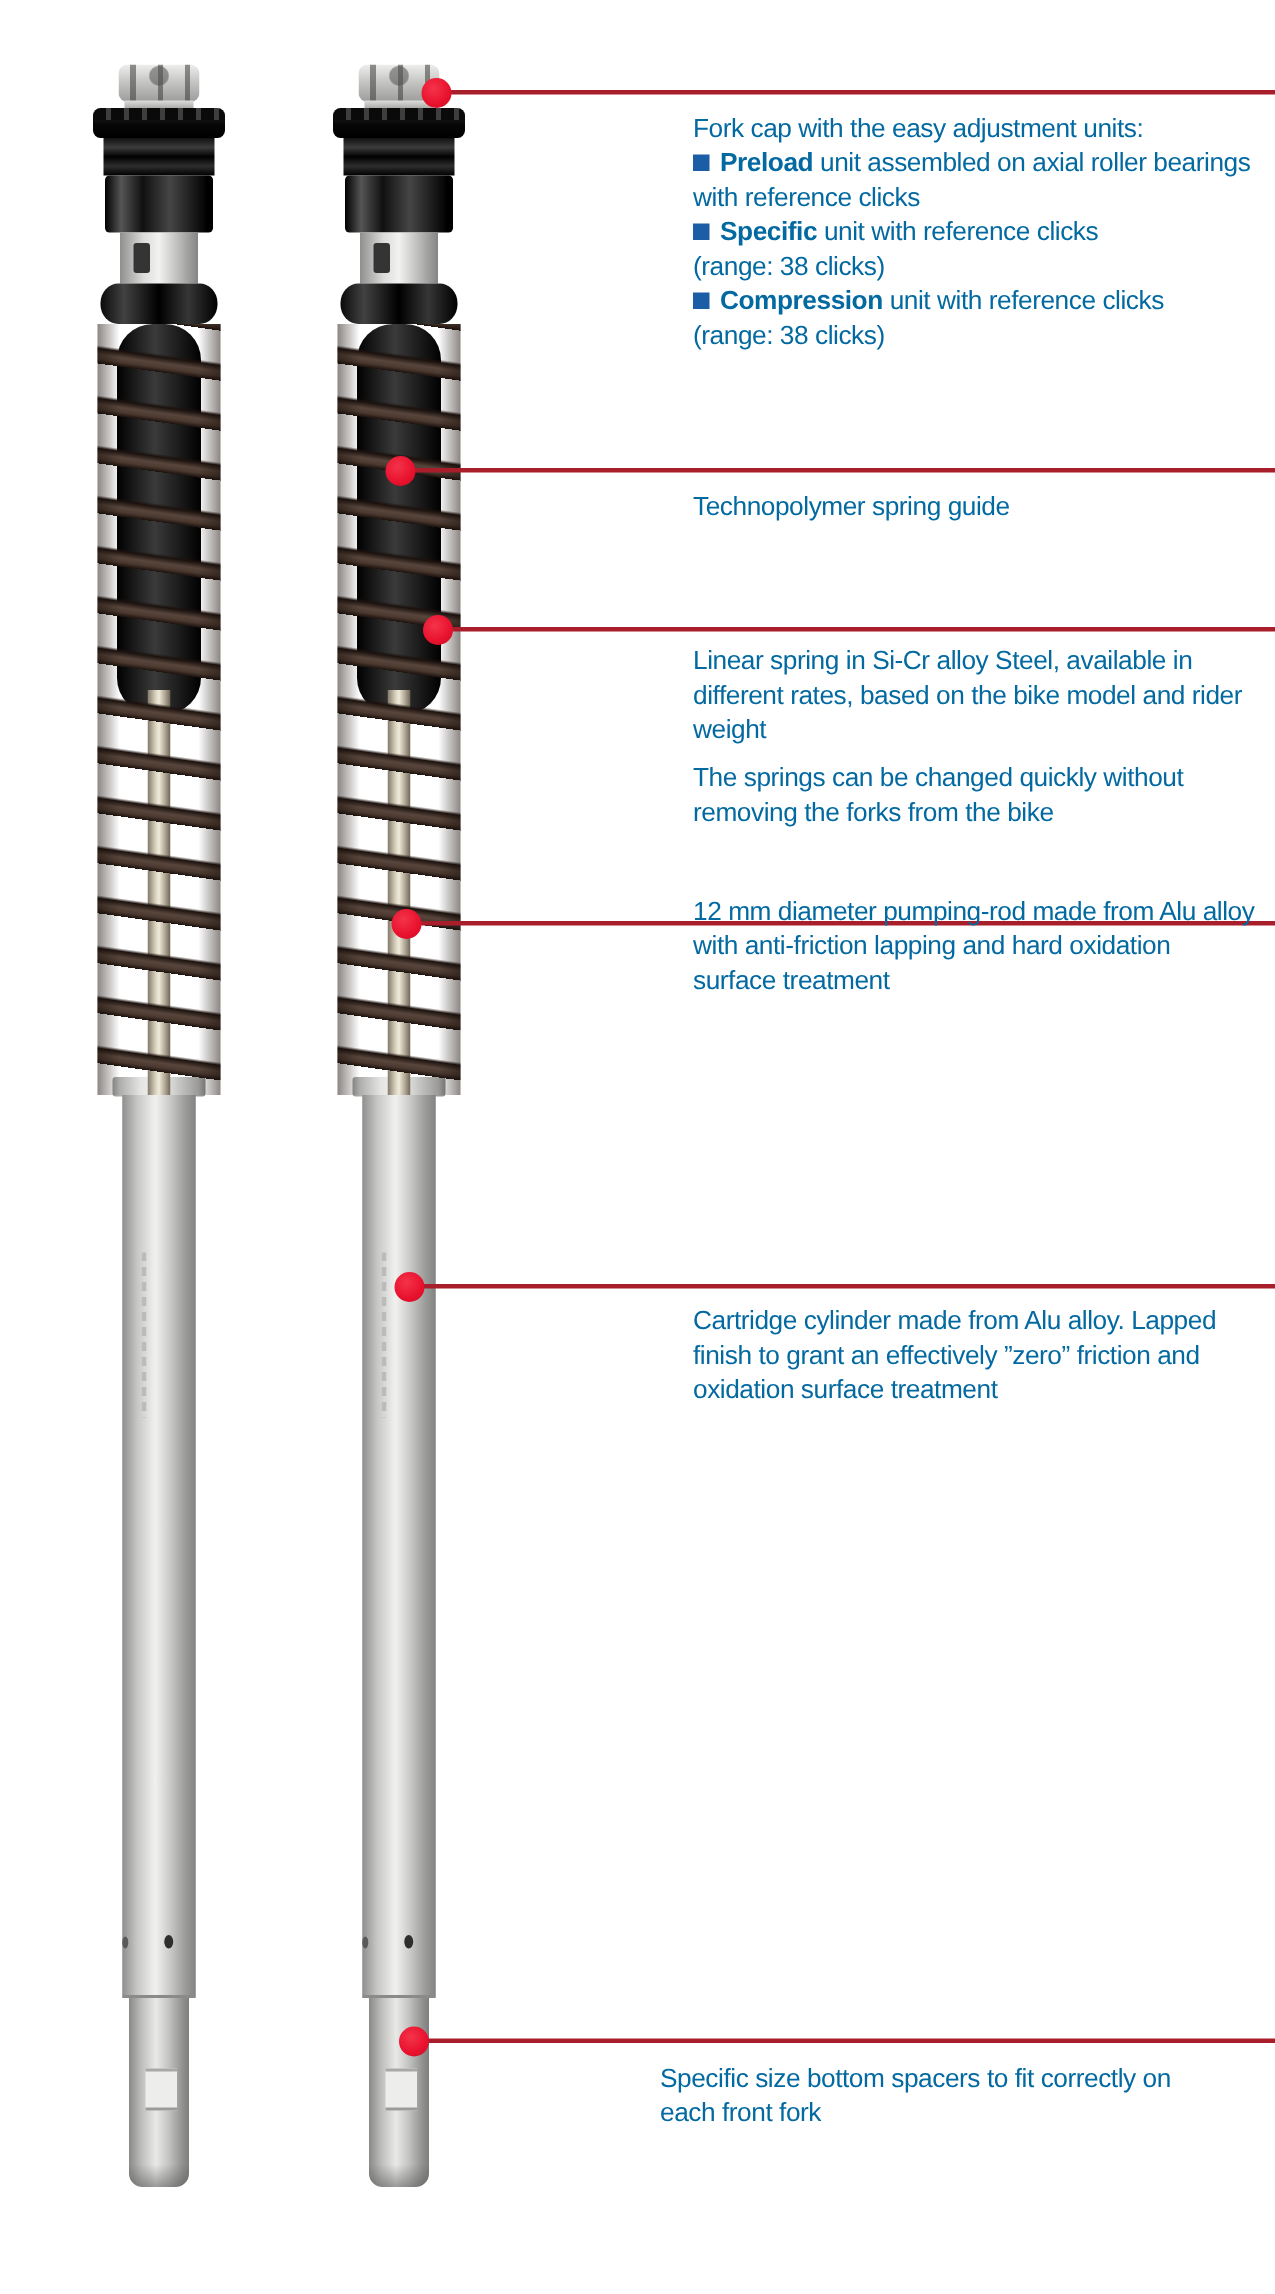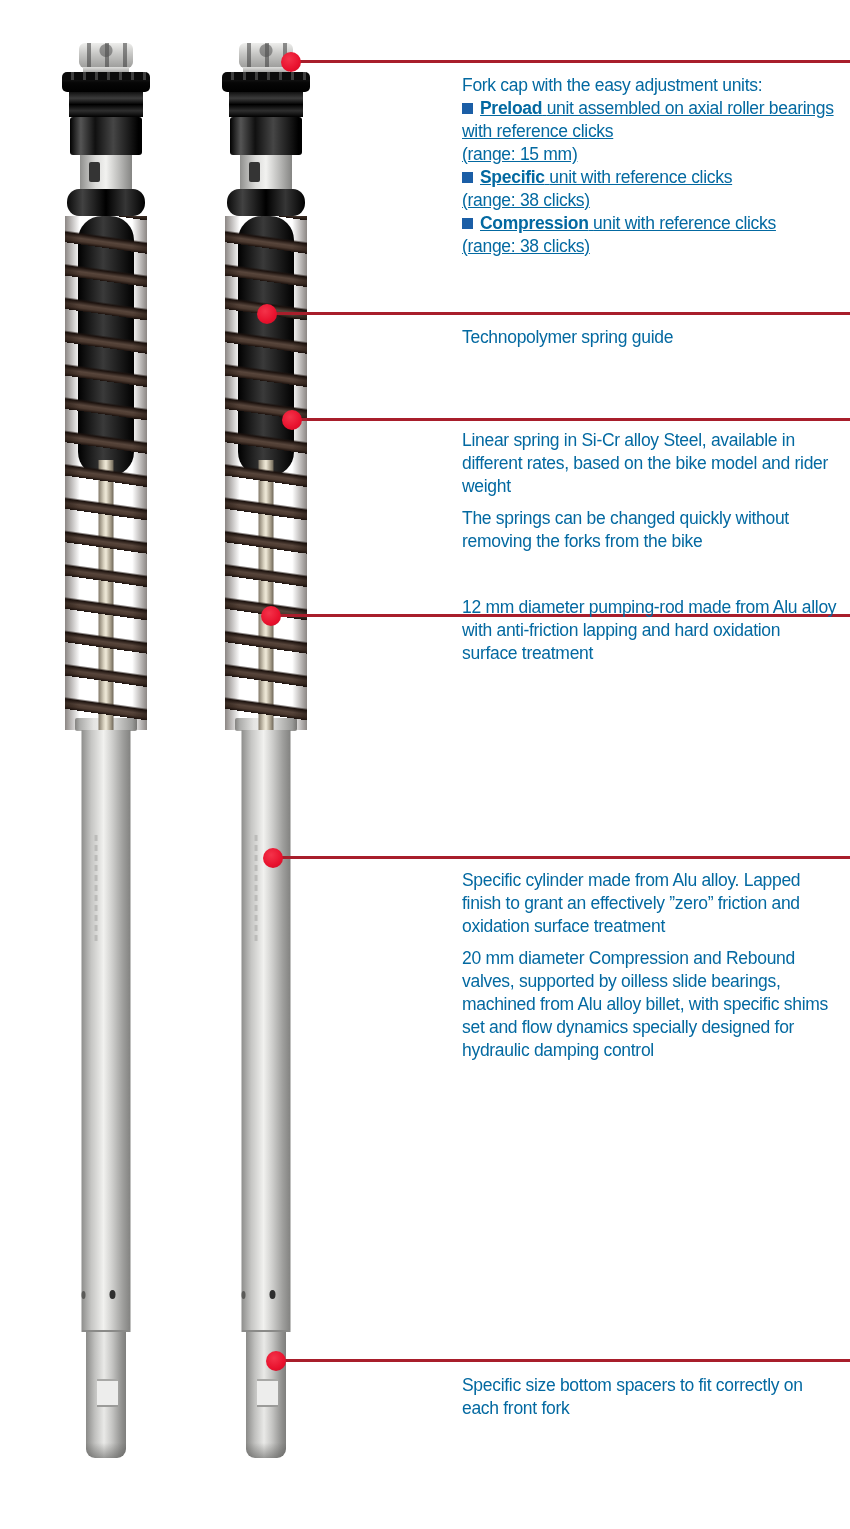--- a/index.html
+++ b/index.html
@@ -6,21 +6,21 @@
   .canvas {
     position:relative; width:850px; height:1529px; background:#ffffff;
     font-family:"Liberation Sans", sans-serif; overflow:hidden;
   }
   
   .note {
     position:absolute; width:378px; color:#0369a1;
     font-size:17.5px; line-height:23px; letter-spacing:-0.3px;
   }
   .note .p + .p { margin-top:9px; }
-  .note.tight .p + .p { margin-top:0;text-decoration:underline; }
+  .note.tight .p + .p { margin-top:0; }
   .sq {
     display:inline-block; width:11px; height:11px; background:#1b5ea6;
     margin-right:7px;
   }
   b { font-weight:bold; }
   
   .leader { position:absolute; height:3px; background:#a81e2b; }
   .dot {
     position:absolute; width:20px; height:20px; border-radius:50%;
     background:radial-gradient(circle at 40% 35%, #f4334a, #e8112d 60%, #c40f24);
@@ -175,21 +175,20 @@
   <div class="leader" style="left:273px;top:856px;width:577px"></div>
   <div class="dot" style="left:263px;top:848px"></div>
 
   <div class="leader" style="left:276px;top:1359px;width:574px"></div>
   <div class="dot" style="left:266px;top:1351px"></div>
 
   <div class="note tight" style="left:462px;top:74px">
     <div class="p">Fork cap with the easy adjustment units:</div>
     <div class="p">
       <span class="sq"></span><b>Preload</b> <span>unit assembled on axial roller bearings with reference clicks</span>
-      <div>(range: 15 mm)</div>
     </div>
     <div class="p">
       <span class="sq"></span><b>Specific</b> <span>unit with reference clicks</span>
       <div>(range: 38 clicks)</div>
     </div>
     <div class="p">
       <span class="sq"></span><b>Compression</b> <span>unit with reference clicks</span>
       <div>(range: 38 clicks)</div>
     </div>
   </div>
@@ -201,21 +200,20 @@
   <div class="note" style="left:462px;top:429px">
     <div class="p">Linear spring in Si-Cr alloy Steel, available in different rates, based on the bike model and rider weight</div>
     <div class="p">The springs can be changed quickly without removing the forks from the bike</div>
   </div>
 
   <div class="note" style="left:462px;top:596px">
     <div class="p">12 mm diameter pumping-rod made from Alu alloy with anti-friction lapping and hard oxidation surface treatment</div>
   </div>
 
   <div class="note" style="left:462px;top:869px">
-    <div class="p">Specific cylinder made from Alu alloy. Lapped finish to grant an effectively ”zero” friction and oxidation surface treatment</div>
-    <div class="p">20 mm diameter Compression and Rebound valves, supported by oilless slide bearings, machined from Alu alloy billet, with specific shims set and flow dynamics specially designed for  hydraulic damping control</div>
-  </div>
-
-  <div class="note" style="left:462px;top:1374px">
+    <div class="p">Cartridge cylinder made from Alu alloy. Lapped finish to grant an effectively ”zero” friction and oxidation surface treatment</div>
+  </div>
+
+  <div class="note" style="left:440px;top:1374px">
     <div class="p">Specific size bottom spacers to fit correctly on each front fork</div>
   </div>
 
 </div>
 
 </body></html>

